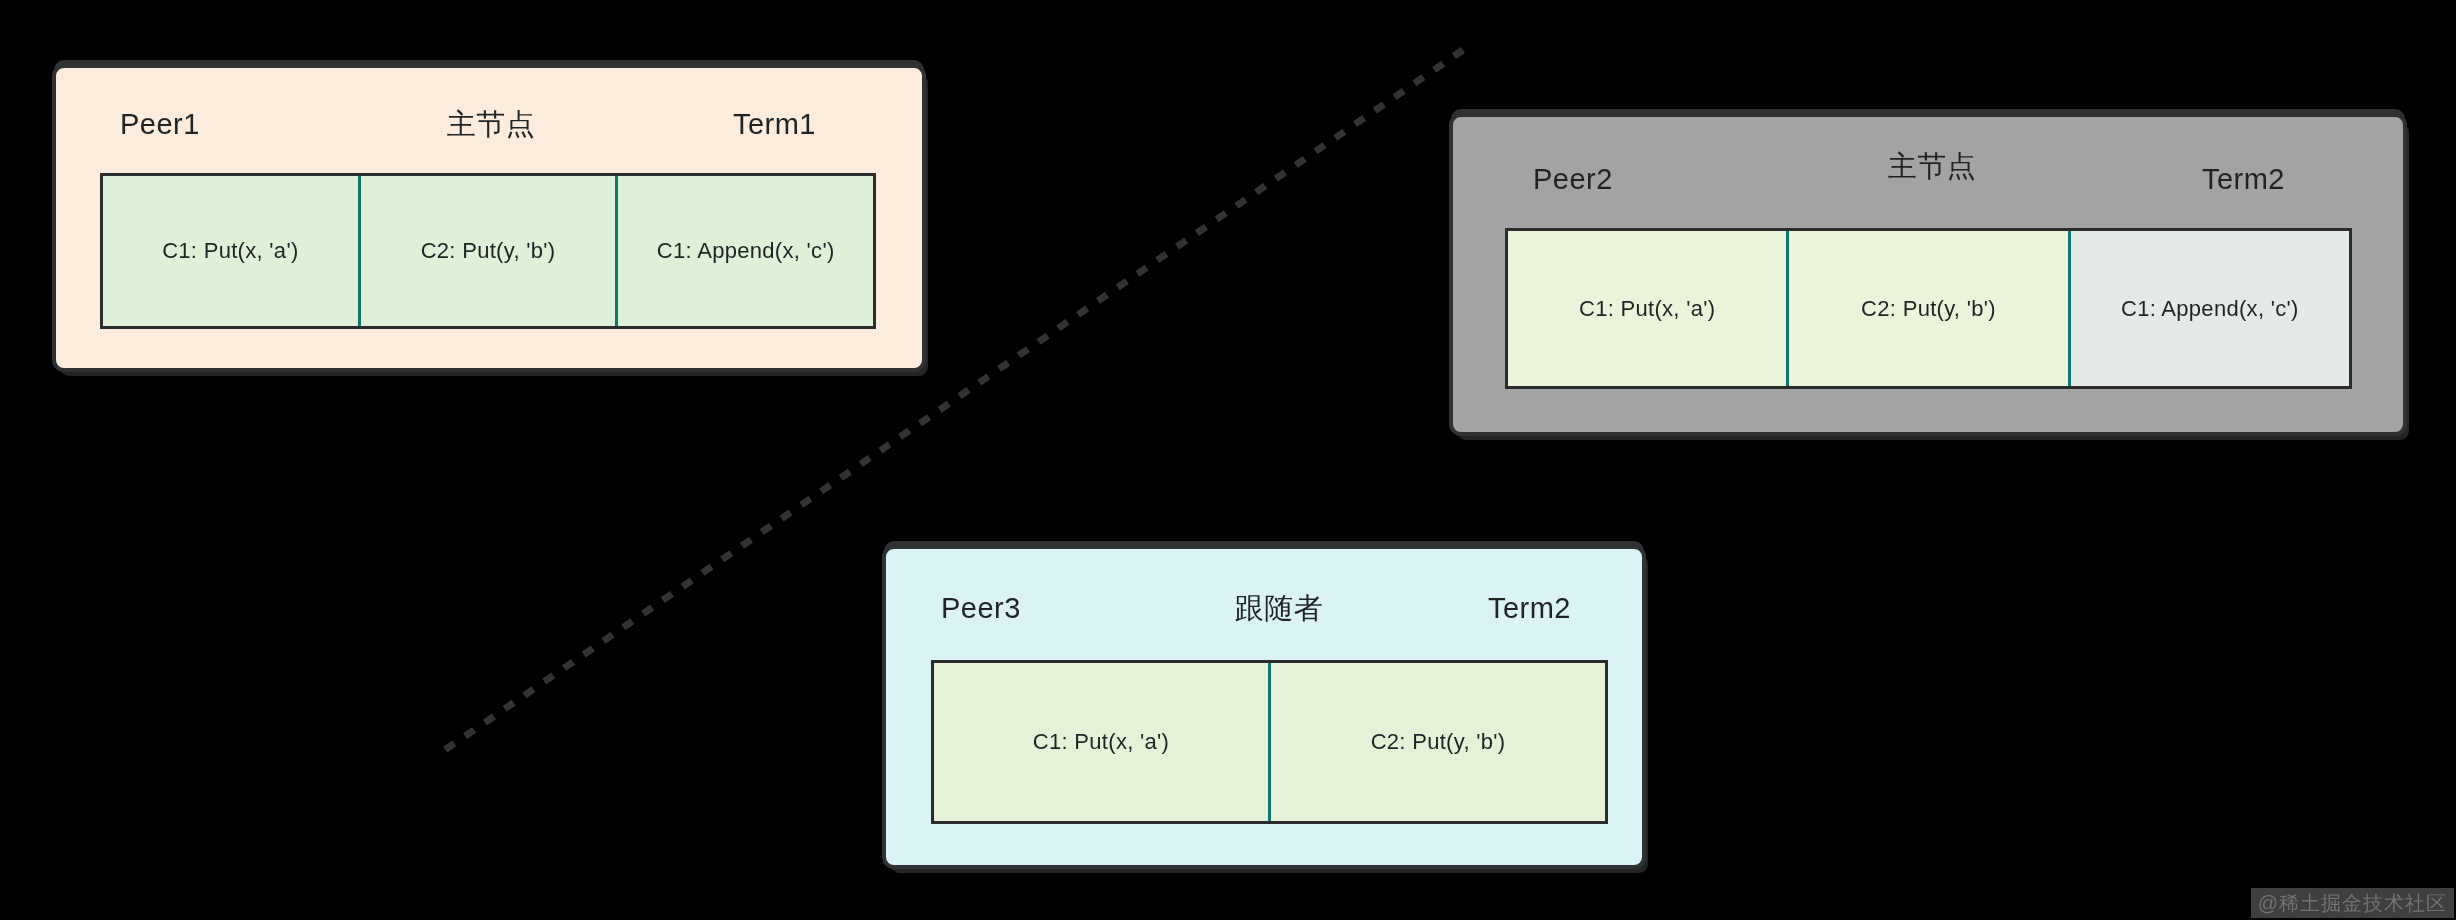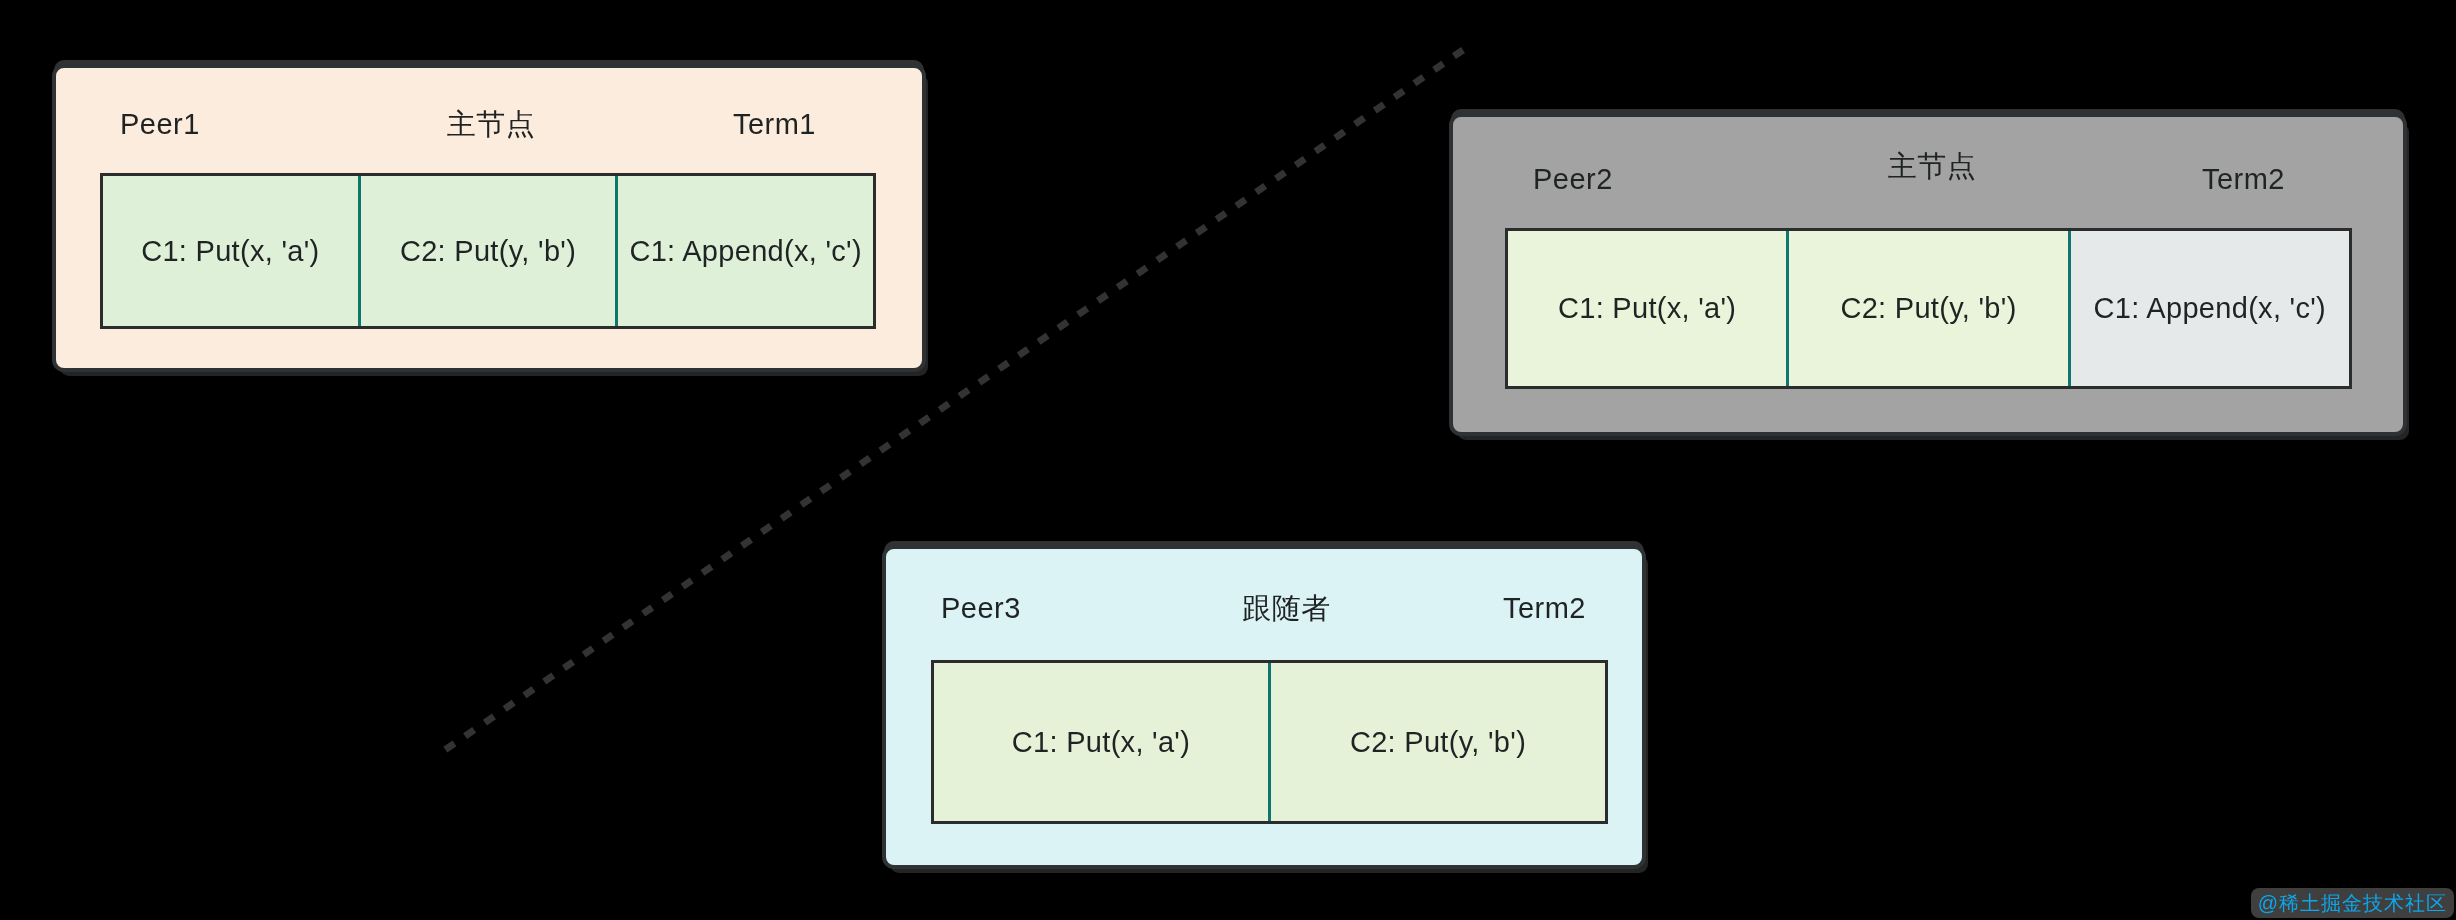--- a/index.html
+++ b/index.html
@@ -45,56 +45,55 @@
     position: absolute;
     box-sizing: border-box;
     display: flex;
     border: 3px solid #2b2d2d;
   }
   .log-cell {
     flex: 1 1 0;
     display: flex;
     align-items: center;
     justify-content: center;
-    font-size: 29px;
+    font-size: 22px;
     letter-spacing: 0.3px;
     white-space: nowrap;
     overflow: hidden;
   }
   .log-cell + .log-cell { border-left: 3px solid #0f766e; }
 
   
   .p1 { left: 52px;  top: 64px;  width: 874px; height: 308px; }
   .p1 .panel-header { padding: 37px 106px 0 64px; }
   .p1 .log-row { left: 44px; top: 105px; width: 776px; height: 156px; }
 
   
   .p2 { left: 1449px; top: 113px; width: 958px; height: 323px; }
   .p2 .panel-header { padding: 43px 118px 0 80px; }
   .p2 .h-center { transform: translateY(-13px); }
   .p2 .log-row { left: 52px; top: 111px; width: 847px; height: 161px; }
 
   
   .p3 { left: 882px; top: 545px; width: 764px; height: 324px; }
-  .p3 .panel-header { padding: 40px 56px 0 55px; }
+  .p3 .panel-header { padding: 40px 71px 0 55px; }
   .p3 .log-row { left: 45px; top: 111px; width: 677px; height: 164px; }
 
   #watermark {
     position: absolute;
     right: 2px;
     bottom: 2px;
     height: 30px;
     line-height: 30px;
     padding: 0 7px;
     background: rgba(140, 140, 140, 0.45);
-    color: #0ea5e9;
+    color: #737373;
     font-size: 20px;
     letter-spacing: 1px;
     white-space: nowrap;
-    border-radius: 8px;
   }
 </style>
 </head>
 <body>
 
 <div id="canvas">
 
   <svg id="connector-layer">
     <line stroke-linecap="butt" fill="none" x1="1463" y1="50" x2="442" y2="752" stroke="#333333" stroke-width="7" stroke-dasharray="11 13"></line>
   </svg>

